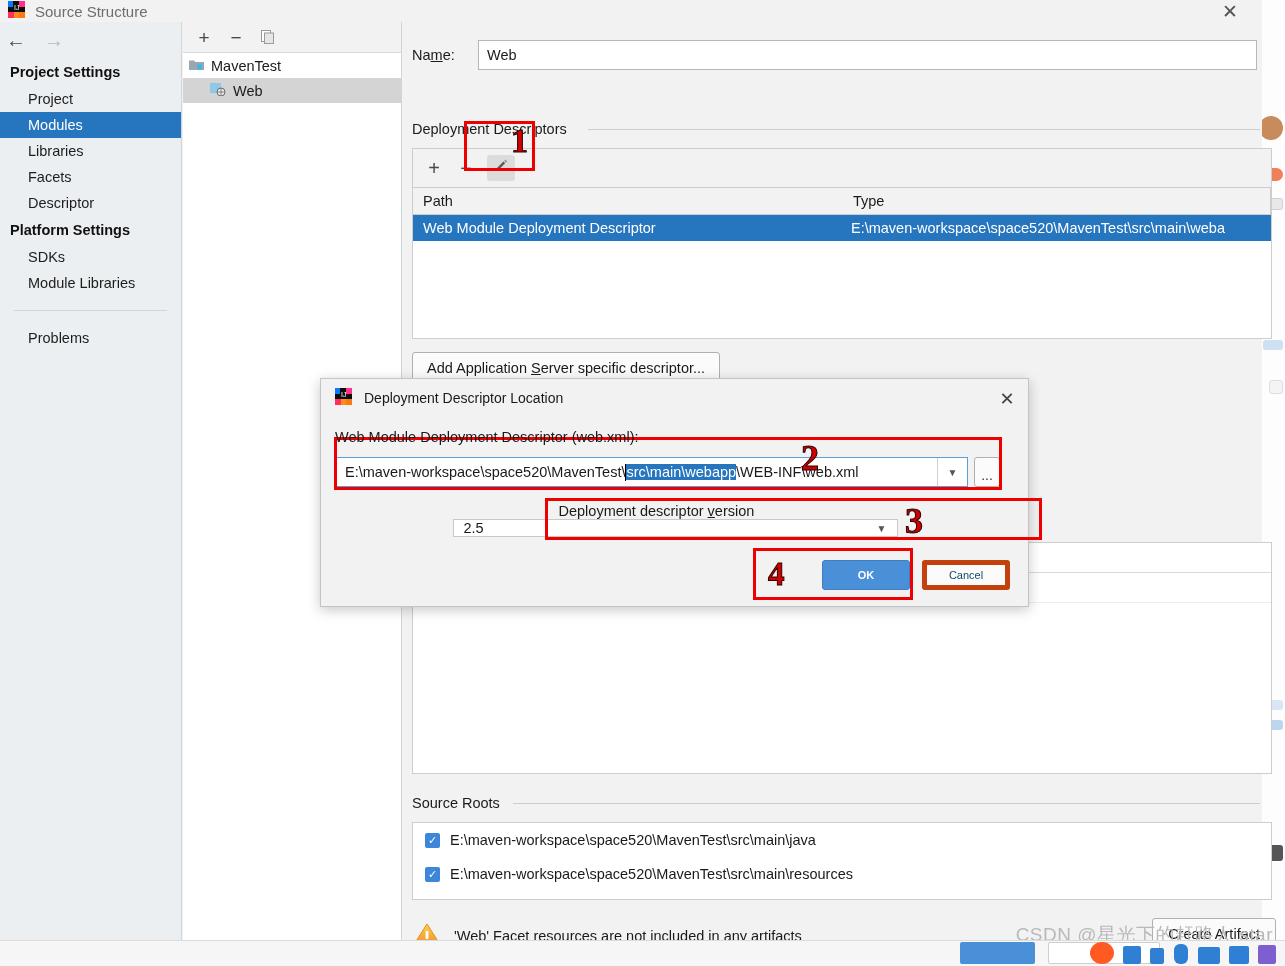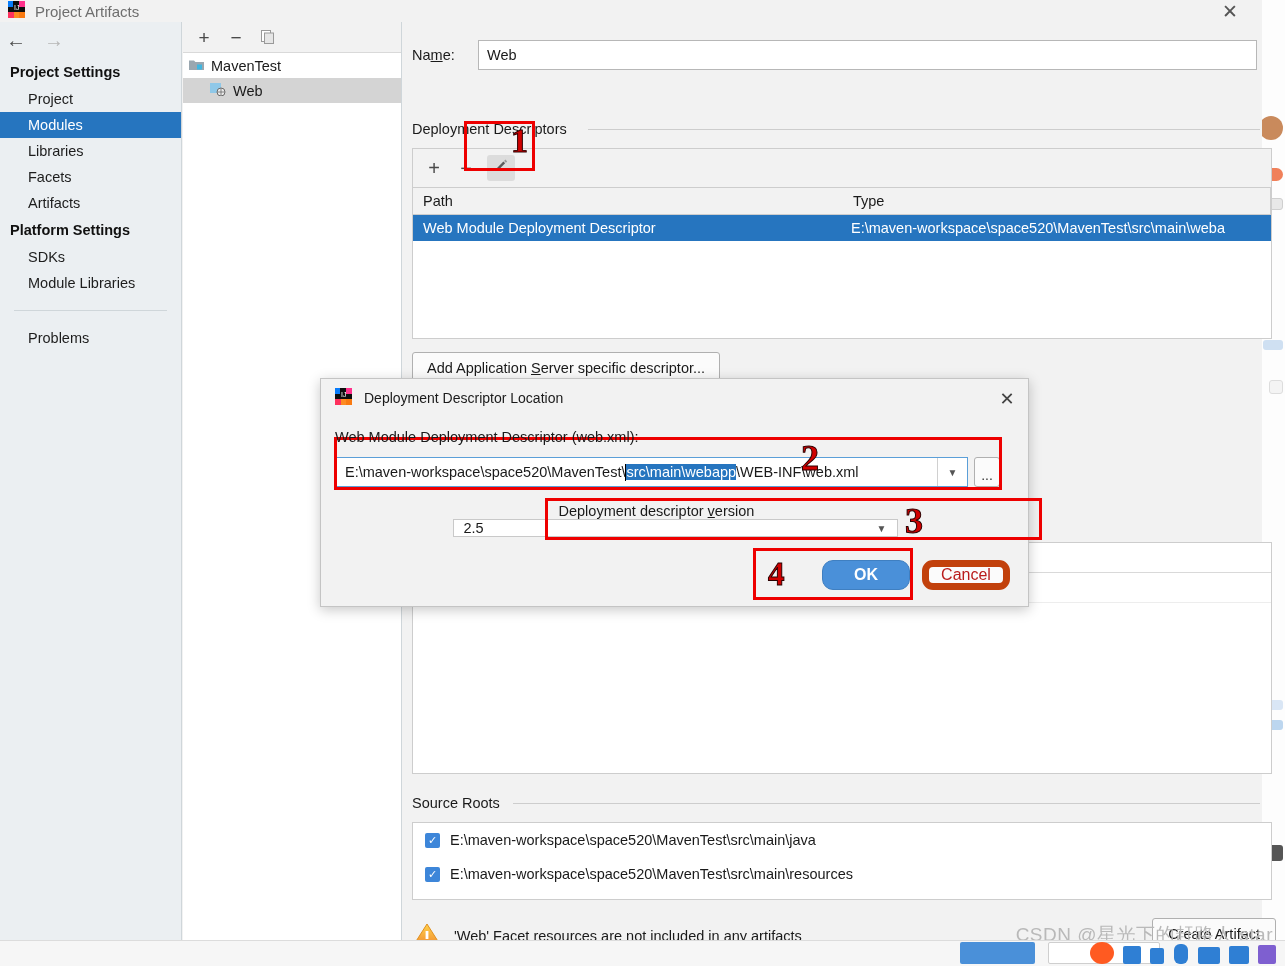--- a/index.html
+++ b/index.html
@@ -348,25 +348,25 @@
   #dlg-ver-arrow { width: 30px; text-align: center; color: #555; font-size: 10px; }
 
   #dlg-buttons {
     position: absolute; right: 18px; bottom: 16px;
     display: flex; align-items: center; gap: 12px;
   }
   .btn {
     height: 30px; min-width: 88px;
     display: flex; align-items: center; justify-content: center;
     font-family: "Liberation Sans", sans-serif;
-    font-size: 16px; border-radius: 11px;
+    font-size: 11px; border-radius: 3px;
     cursor: default;
   }
   #btn-ok { background: #4a90d9; border: 1px solid #3f7fc1; color: #ffffff; font-weight: bold; }
-  #btn-cancel { background: #fbfbfb; border: 7px solid #c2410c; color: #b91c1c; }
+  #btn-cancel { background: #fbfbfb; border: 5px solid #c2410c; color: #0c4a6e; }
 
   
   .ann-box {
     position: absolute;
     border: 3px solid #ee0000;
     pointer-events: none;
   }
   .ann-num {
     position: absolute;
     font-family: "Liberation Serif", serif;
@@ -417,36 +417,36 @@
       <svg width="17" height="17" viewBox="0 0 17 17">
         <rect x="0" y="0" width="17" height="17" fill="#0d0d0d"></rect>
         <rect x="0" y="11" width="6" height="6" fill="#fe315d"></rect>
         <rect x="6" y="11" width="5" height="6" fill="#fd8b21"></rect>
         <rect x="11" y="11" width="6" height="6" fill="#f97a12"></rect>
         <rect x="0" y="0" width="5" height="6" fill="#087cfa"></rect>
         <rect x="11" y="0" width="6" height="6" fill="#ff318c"></rect>
         <text x="6" y="9" font-size="7" fill="#fff" font-family="Liberation Sans, sans-serif">IJ</text>
       </svg>
     </span>
-    <span id="ps-title-text">Project Artifacts</span>
+    <span id="ps-title-text">Source Structure</span>
   </div>
   <div id="ps-close">✕</div>
 
   <div id="sidebar">
     <div id="nav-arrows">
       <span class="arrow" id="nav-back">←</span>
       <span class="arrow" id="nav-fwd">→</span>
     </div>
 
     <div class="sb-group-title">Project Settings</div>
     <div class="sb-item">Project</div>
     <div class="sb-item selected">Modules</div>
     <div class="sb-item">Libraries</div>
     <div class="sb-item">Facets</div>
-    <div class="sb-item">Artifacts</div>
+    <div class="sb-item">Descriptor</div>
 
     <div class="sb-group-title">Platform Settings</div>
     <div class="sb-item">SDKs</div>
     <div class="sb-item">Module Libraries</div>
 
     <div class="sb-divider"></div>
     <div class="sb-item" style="margin-top:14px;">Problems</div>
   </div>
 
   <div id="tree-panel">

